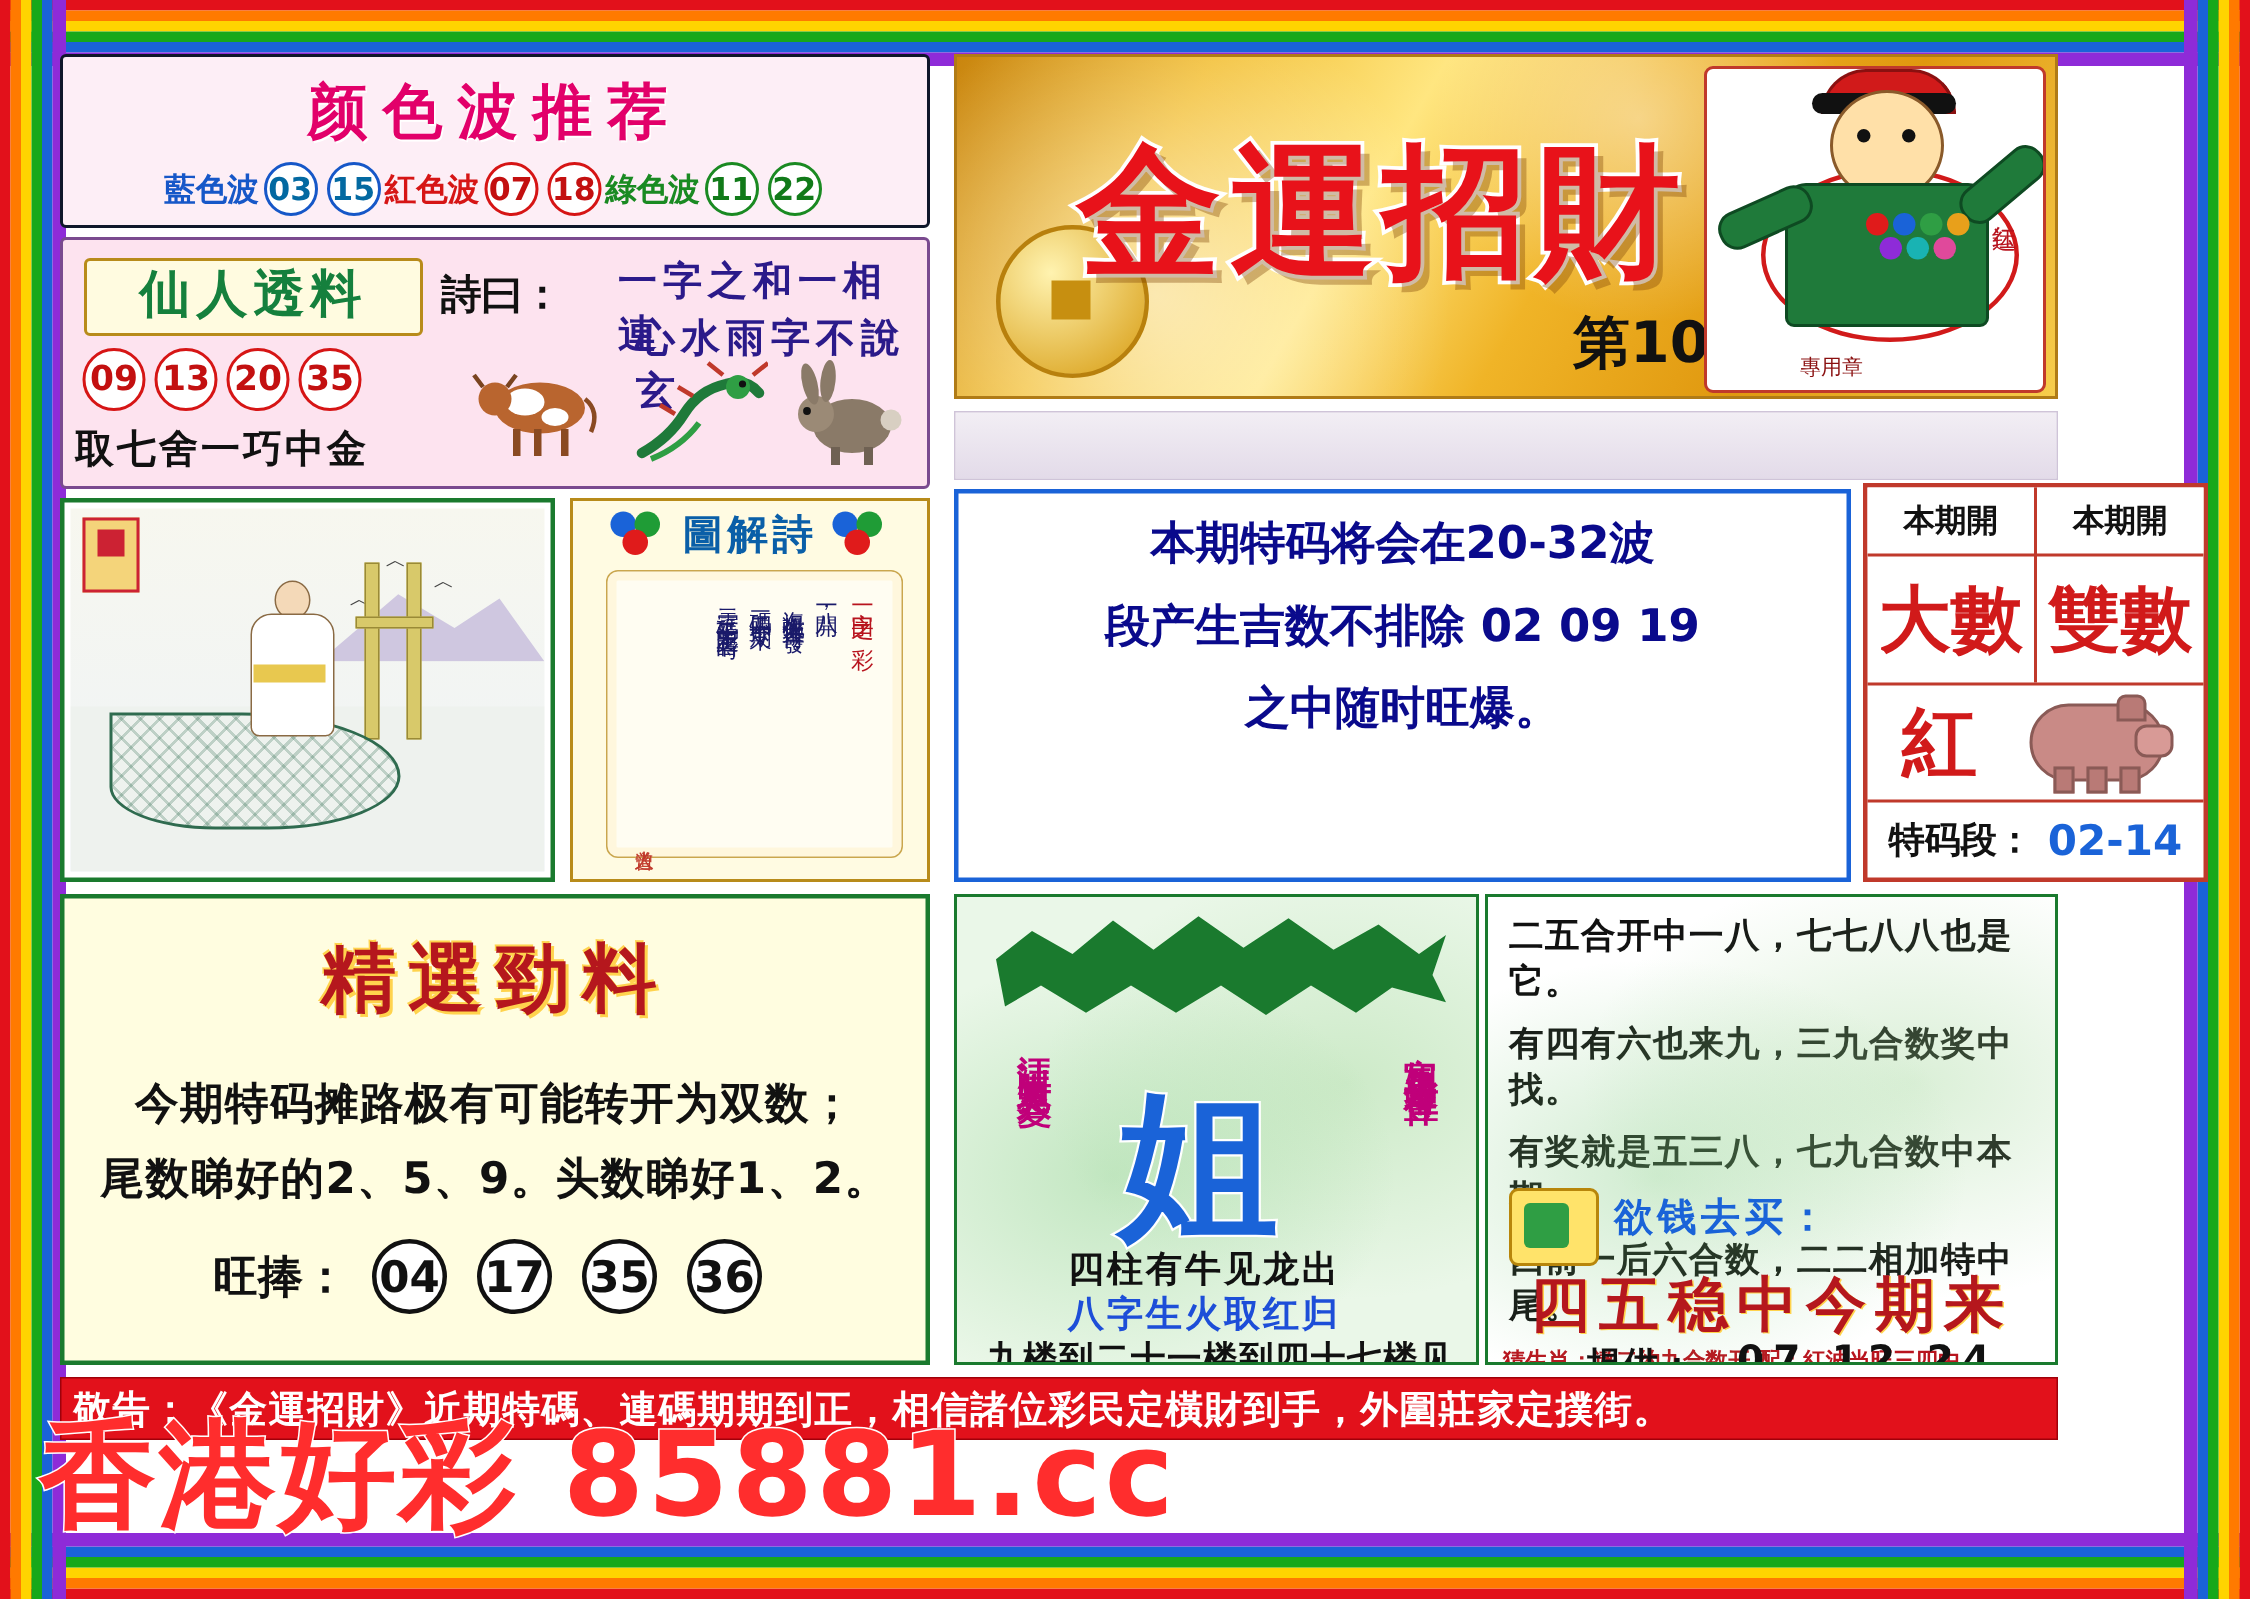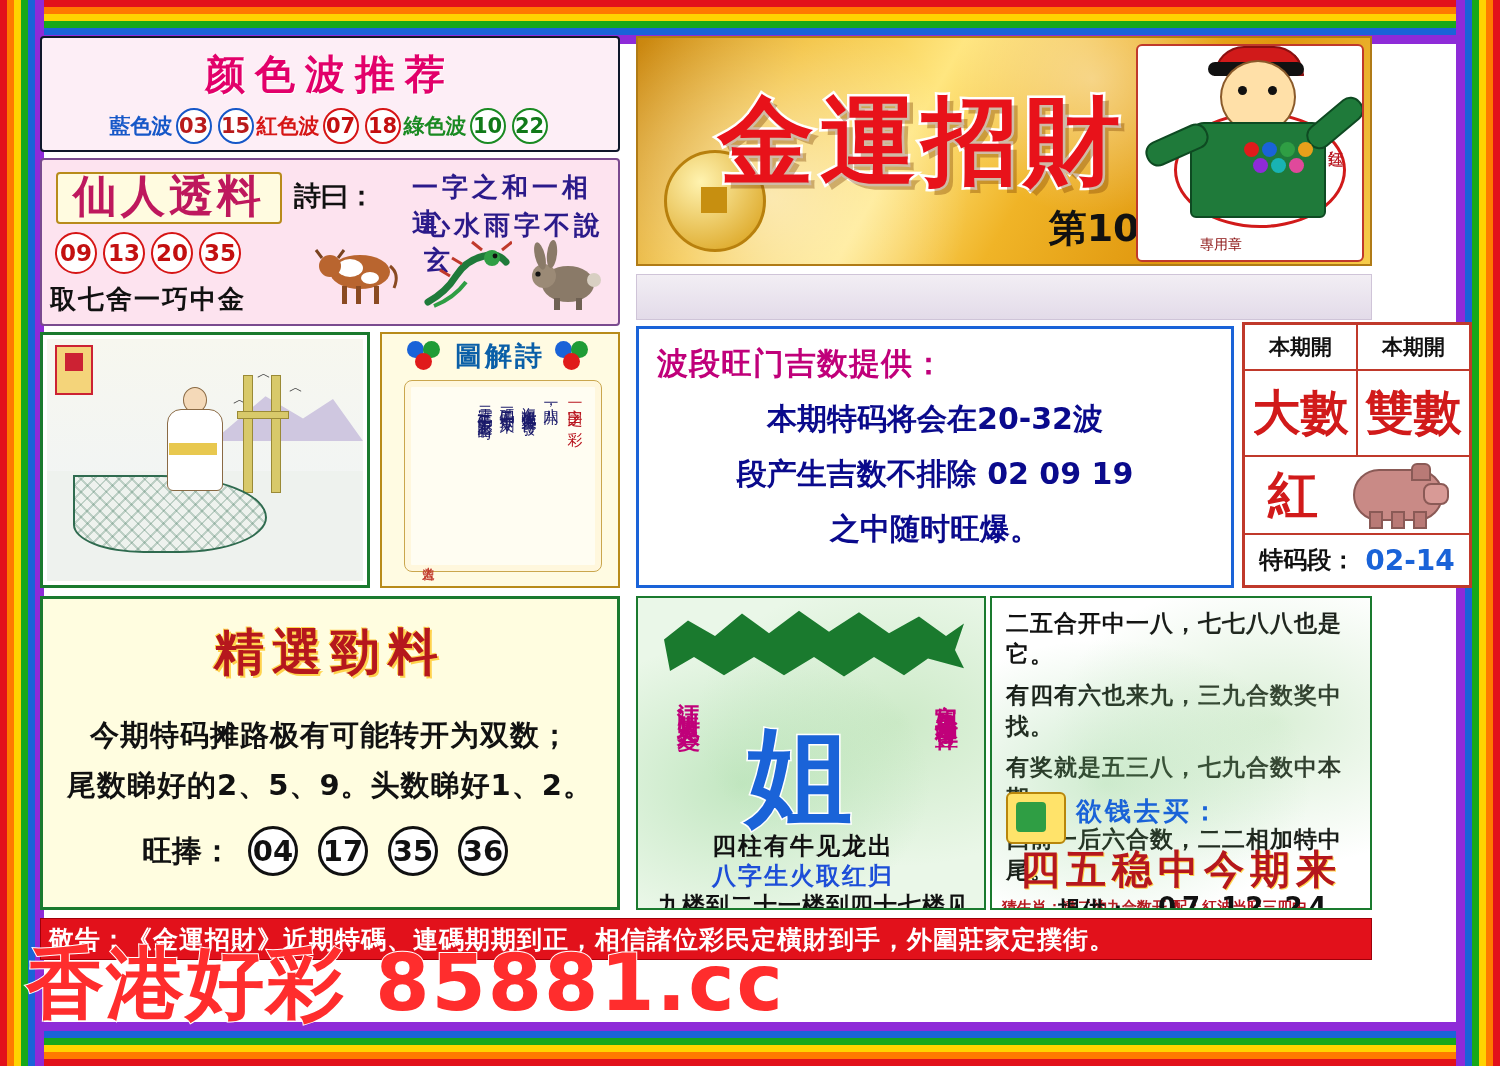--- a/index.html
+++ b/index.html
@@ -26,28 +26,28 @@
   #colorwave{left:40px;top:36px;width:580px;height:116px;background:#fdeef6;border:2px solid #0f172a;border-radius:4px;}
   #colorwave .title{font-size:40px;font-weight:bold;color:#e2006a;letter-spacing:10px;text-align:center;margin-top:9px;
      text-shadow:1px 1px 0 #fff;}
   #colorwave .row{display:flex;align-items:center;justify-content:center;margin-top:6px;gap:0;}
   .wlabel{font-size:21px;font-weight:bold;}
   .blue{color:#1657c8;}
   .red{color:#d61515;}
   .green{color:#1a8a22;}
   .ball{display:inline-flex;align-items:center;justify-content:center;width:36px;height:36px;border-radius:50%;
      font-size:21px;font-weight:bold;background:#fff;margin:0 3px;box-sizing:border-box;}
-  .ball.b{border:2px solid #1657c8;color:#b91c1c;}
+  .ball.b{border:2px solid #1657c8;color:#0369a1;}
   .ball.r{border:2px solid #d61515;color:#c31010;}
   .ball.g{border:2px solid #1a8a22;color:#117a19;}
 
   
   #xianren{left:40px;top:158px;width:580px;height:168px;background:#fde3ef;border:2px solid #7a4a8f;border-radius:4px;}
   #xianren .tagbox{position:absolute;left:14px;top:12px;width:222px;height:48px;background:#fffbe0;border:2px solid #b88b1a;border-radius:4px;}
-  #xianren .tagbox span{display:block;text-align:center;line-height:44px;font-size:44px;font-weight:bold;color:#be185d;letter-spacing:4px;}
+  #xianren .tagbox span{display:block;text-align:center;line-height:44px;font-size:34px;font-weight:bold;color:#15803d;letter-spacing:4px;}
   #xianren .poemlbl{position:absolute;left:252px;top:18px;font-size:27px;font-weight:bold;color:#111;}
   #xianren .poem1{position:absolute;left:370px;top:10px;font-size:26px;color:#2b1a8a;font-weight:bold;letter-spacing:4px;}
   #xianren .poem2{position:absolute;left:382px;top:48px;font-size:26px;color:#2b1a8a;font-weight:bold;letter-spacing:4px;}
   #xianren .nums{position:absolute;left:10px;top:72px;display:flex;}
   #xianren .nums .ball{width:42px;height:42px;font-size:23px;border:2px solid #d61515;color:#c31010;}
   #xianren .foot{position:absolute;left:8px;top:122px;font-size:26px;font-weight:bold;color:#111;letter-spacing:2px;}
   .animals{position:absolute;left:270px;top:72px;width:300px;height:92px;}
 
   
   #pic{left:40px;top:332px;width:330px;height:256px;background:#ffffff;border:3px solid #1a7a2e;}
@@ -226,21 +226,21 @@
   <div class="box cn" id="colorwave">
     <div class="title">颜色波推荐</div>
     <div class="row">
       <span class="wlabel blue">藍色波</span>
       <span class="ball b">03</span>
       <span class="ball b">15</span>
       <span class="wlabel red">紅色波</span>
       <span class="ball r">07</span>
       <span class="ball r">18</span>
       <span class="wlabel green">綠色波</span>
-      <span class="ball g">10</span>
+      <span class="ball g">11</span>
       <span class="ball g">22</span>
     </div>
   </div>
 
   <div class="box cn" id="xianren">
     <div class="tagbox">
       <span>仙人透料</span>
     </div>
     <div class="poemlbl">詩曰：</div>
     <div class="poem1">一字之和一相連</div>
@@ -373,21 +373,20 @@
         <i style="left:45px;top:16px;background:#e0499b"></i>
       </span>
       <span class="m-zi">红运</span>
       <span class="m-stamp">專用章</span>
     </div>
   </div>
 
   <div class="box" id="thinbar"></div>
 
   <div class="box cn" id="bod">
-    <div class="t">波段旺门吉数提供：</div>
     <p>本期特码将会在20-32波</p>
     <p>段产生吉数不排除  02  09 19</p>
     <p>之中随时旺爆。</p>
   </div>
 
   <div class="box cn" id="rightcol">
     <div class="cols">
       <div class="col">
         <div class="chd">本期開</div>
         <div class="cbig">大數</div>

